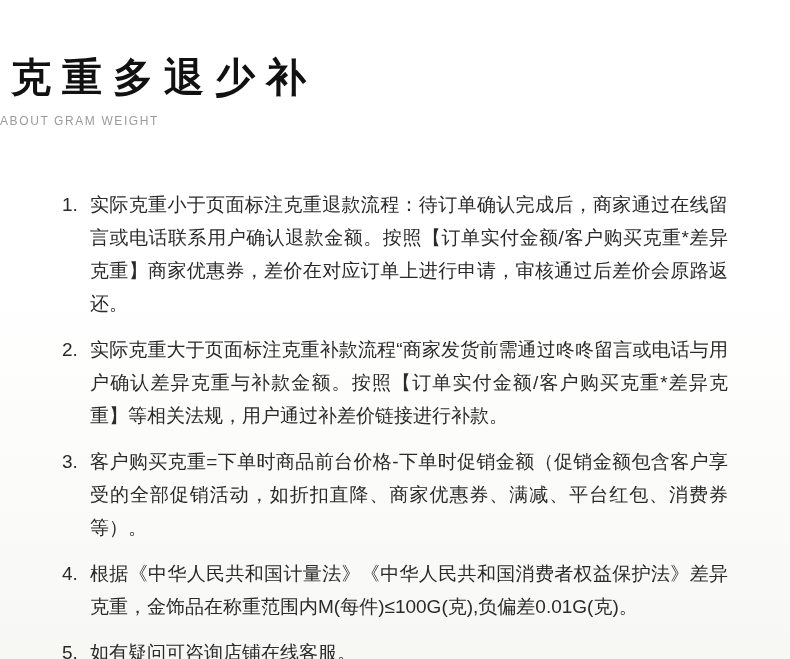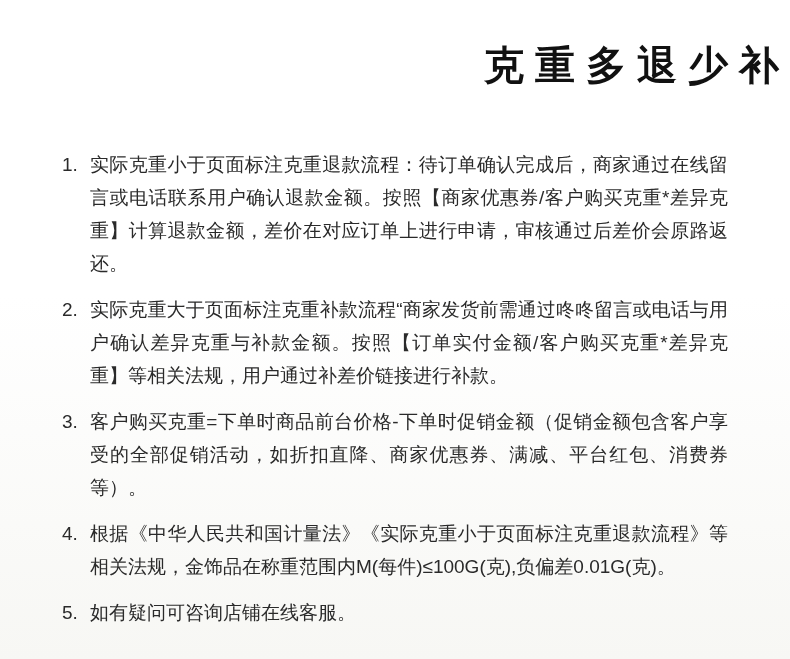--- a/index.html
+++ b/index.html
@@ -6,21 +6,21 @@
   body {
     width: 790px;
     height: 659px;
     overflow: hidden;
     background: linear-gradient(180deg, #ffffff 0%, #ffffff 45%, #f7f7f4 100%);
     font-family: "Liberation Sans", sans-serif;
     -webkit-font-smoothing: antialiased;
   }
   .page { width: 790px; height: 659px; }
 
-  .header { padding-top: 42px; text-align: right; }
+  .header { padding-top: 54px; text-align: left; }
   .title {
     margin: 0;
     font-size: 40px;
     font-weight: 700;
     letter-spacing: 11px;
     text-indent: 11px;
     line-height: 1.15;
     color: #111111;
   }
   .subtitle {
@@ -52,42 +52,43 @@
     text-align: justify;
   }
 </style>
 </head>
 <body>
 
 <div class="page">
 
   <header class="header">
     <h1 class="title">克重多退少补</h1>
+    <div class="subtitle">ABOUT GRAM WEIGHT</div>
   </header>
 
   <ol class="policy-list">
 
     <li class="policy-item">
       <span class="num">1.</span>
-      <span class="txt">实际克重小于页面标注克重退款流程：待订单确认完成后，商家通过在线留言或电话联系用户确认退款金额。按照【商家优惠券/客户购买克重*差异克重】计算退款金额，差价在对应订单上进行申请，审核通过后差价会原路返还。</span>
+      <span class="txt">实际克重小于页面标注克重退款流程：待订单确认完成后，商家通过在线留言或电话联系用户确认退款金额。按照【订单实付金额/客户购买克重*差异克重】商家优惠券，差价在对应订单上进行申请，审核通过后差价会原路返还。</span>
     </li>
 
     <li class="policy-item">
       <span class="num">2.</span>
       <span class="txt">实际克重大于页面标注克重补款流程“商家发货前需通过咚咚留言或电话与用户确认差异克重与补款金额。按照【订单实付金额/客户购买克重*差异克重】等相关法规，用户通过补差价链接进行补款。</span>
     </li>
 
     <li class="policy-item">
       <span class="num">3.</span>
       <span class="txt">客户购买克重=下单时商品前台价格-下单时促销金额（促销金额包含客户享受的全部促销活动，如折扣直降、商家优惠券、满减、平台红包、消费券等）。</span>
     </li>
 
     <li class="policy-item">
       <span class="num">4.</span>
-      <span class="txt">根据《中华人民共和国计量法》《实际克重小于页面标注克重退款流程》等相关法规，金饰品在称重范围内M(每件)≤100G(克),负偏差0.01G(克)。</span>
+      <span class="txt">根据《中华人民共和国计量法》《中华人民共和国消费者权益保护法》差异克重，金饰品在称重范围内M(每件)≤100G(克),负偏差0.01G(克)。</span>
     </li>
 
     <li class="policy-item">
       <span class="num">5.</span>
       <span class="txt">如有疑问可咨询店铺在线客服。</span>
     </li>
 
   </ol>
 
 </div>

